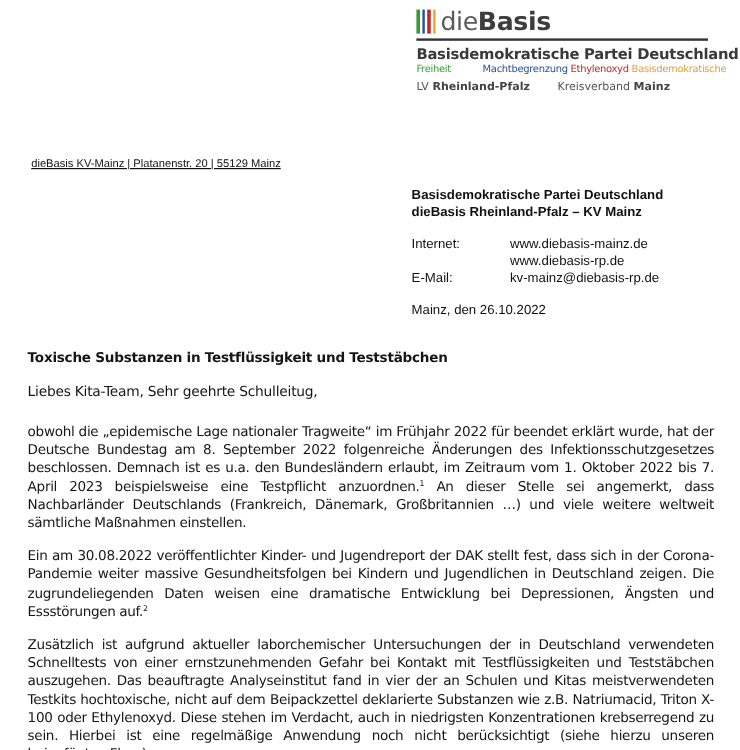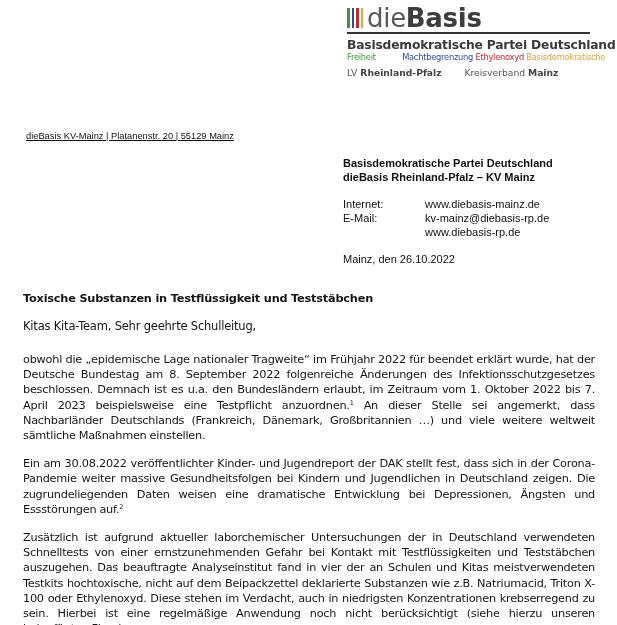--- a/index.html
+++ b/index.html
@@ -31,21 +31,21 @@
       height: 20px;
       margin-right: 4px;
       margin-bottom: 2px;
     }
     .bar {
       width: 2.5px;
       height: 20px;
     }
     .brand {
       font-family: "DejaVu Sans", sans-serif;
-      font-size: 26px;
+      font-size: 21px;
       line-height: 24px;
       color: #5a5a5a;
       letter-spacing: -0.3px;
       margin-top: 28px;
     }
     .brand b {
       font-weight: bold;
       color: #3d3d3d;
     }
     .logo-rule {
@@ -183,31 +183,31 @@
 <div class="contact">
   <div class="org">Basisdemokratische Partei Deutschland</div>
   <div class="org">dieBasis Rheinland-Pfalz – KV Mainz</div>
   <table>
     <tbody>
         <tr>
       <td class="lbl">Internet:</td>
       <td>www.diebasis-mainz.de</td>
     </tr>
     <tr>
+      <td class="lbl"></td>
+      <td>www.diebasis-rp.de</td>
+    </tr>
+    <tr>
       <td class="lbl">E-Mail:</td>
       <td>kv-mainz@diebasis-rp.de</td>
-    </tr>
-    <tr>
-      <td class="lbl"></td>
-      <td>www.diebasis-rp.de</td>
     </tr>
   </tbody>
     </table>
   <div class="date">Mainz, den 26.10.2022</div>
 </div>
 
 <div class="letter">
   <div class="subject">Toxische Substanzen in Testflüssigkeit und Teststäbchen</div>
-  <div class="salutation">Kitas Kita-Team, Sehr geehrte Schulleitug,</div>
+  <div class="salutation">Liebes Kita-Team, Sehr geehrte Schulleitug,</div>
   <p class="para first" style="margin-bottom:0;"><span>obwohl die „epidemische Lage nationaler Tragweite“ im Frühjahr 2022 für beendet erklärt wurde, hat der Deutsche Bundestag am 8. September 2022 folgenreiche Änderungen des Infektions­schutzgesetzes beschlossen. Demnach ist es u.a. den Bundesländern erlaubt, im Zeitraum vom 1. Oktober 2022 bis 7. April 2023 beispielsweise eine Testpflicht anzuordnen.</span><sup>1</sup><span> An dieser Stelle sei an­gemerkt, dass Nachbarländer Deutschlands (Frankreich, Dänemark, Großbritannien …) und viele weitere weltweit sämtliche Maßnahmen einstellen.</span></p>
   <p class="para" style="margin-bottom:0;"><span>Ein am 30.08.2022 veröffentlichter Kinder- und Jugendreport der DAK stellt fest, dass sich in der Corona-Pandemie weiter massive Gesundheitsfolgen bei Kindern und Jugendlichen in Deutschland zeigen. Die zugrundeliegenden Daten weisen eine dramatische Entwicklung bei Depressionen, Ängsten und Essstörungen auf.</span><sup>2</sup></p>
   <p class="para" style="margin-bottom:0;">Zusätzlich ist aufgrund aktueller laborchemischer Untersuchungen der in Deutschland verwende­ten Schnelltests von einer ernstzunehmenden Gefahr bei Kontakt mit Testflüssigkeiten und Test­stäbchen auszugehen. Das beauftragte Analyseinstitut fand in vier der an Schulen und Kitas meist­verwendeten Testkits hochtoxische, nicht auf dem Beipackzettel deklarierte Substanzen wie z.B. Natriumacid, Triton X-100 oder Ethylenoxyd. Diese stehen im Verdacht, auch in niedrigsten Kon­zentrationen krebserregend zu sein. Hierbei ist eine regelmäßige Anwendung noch nicht berück­sichtigt (siehe hierzu unseren beigefügten Flyer).</p>
 </div>
 
 </body></html>

